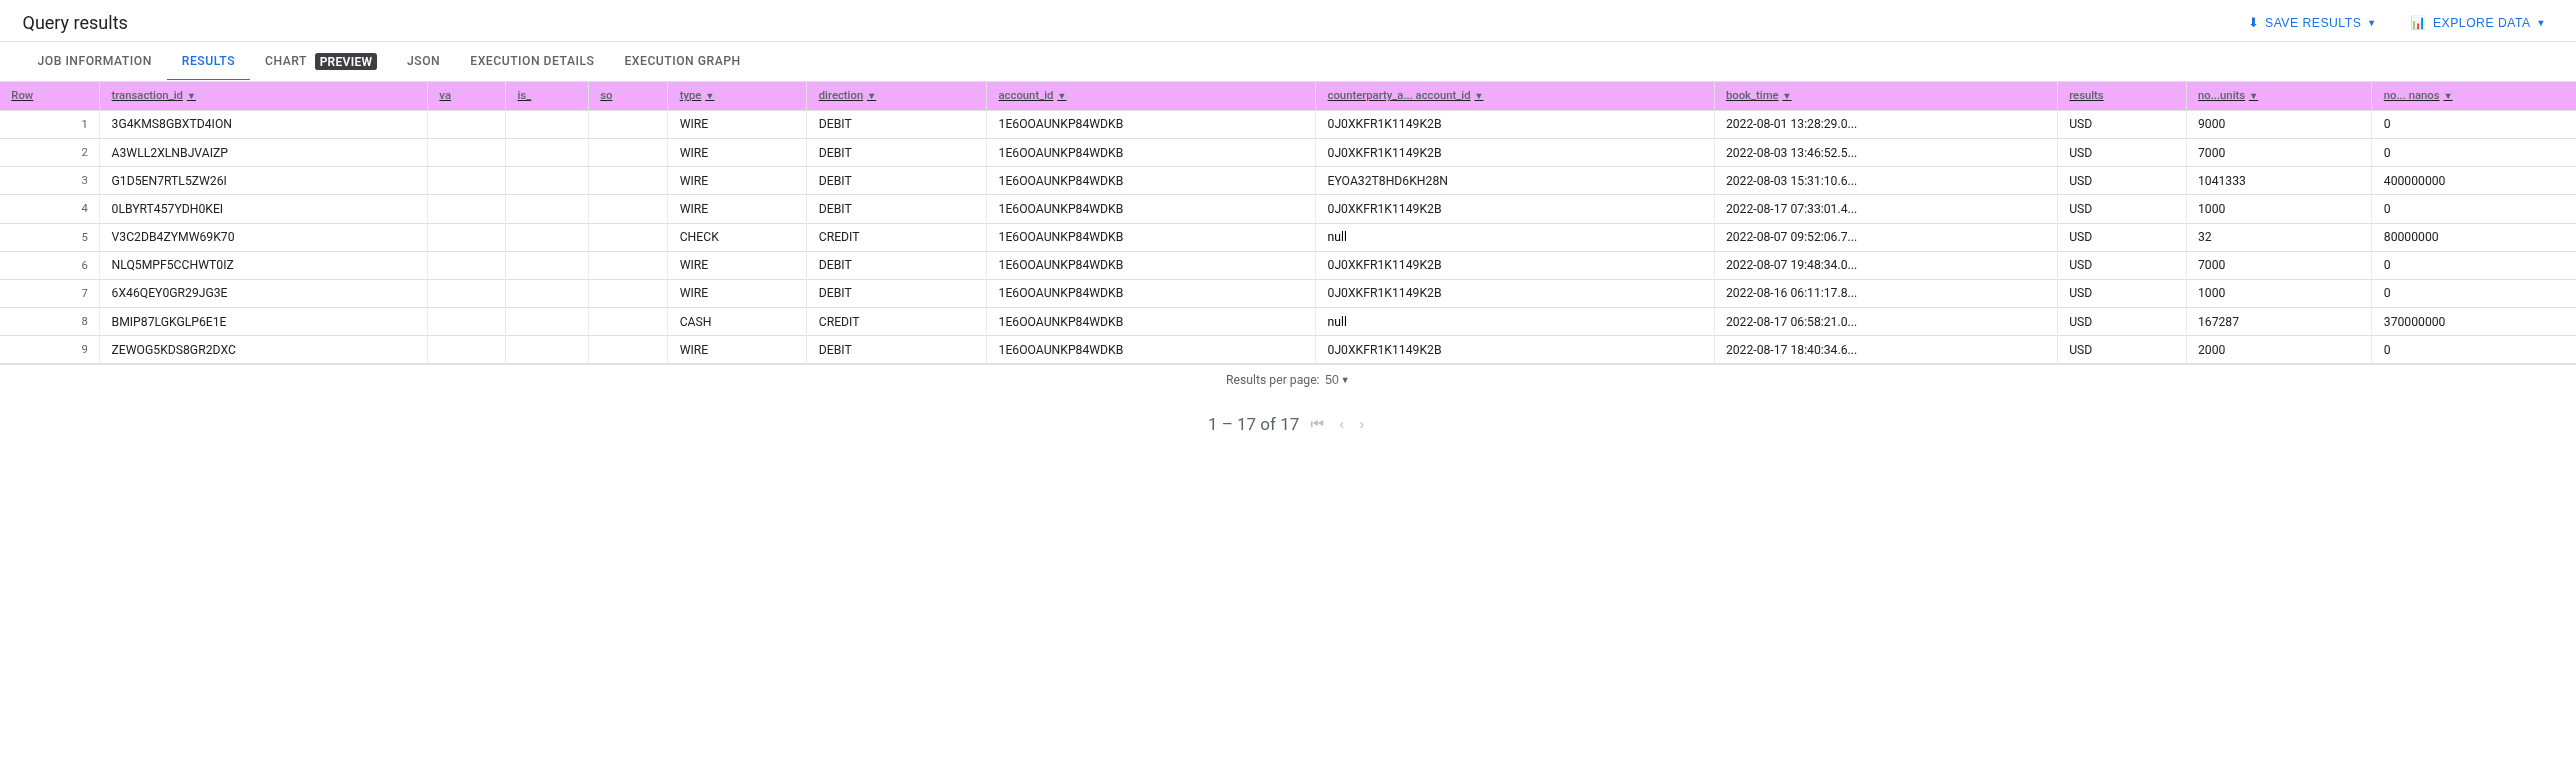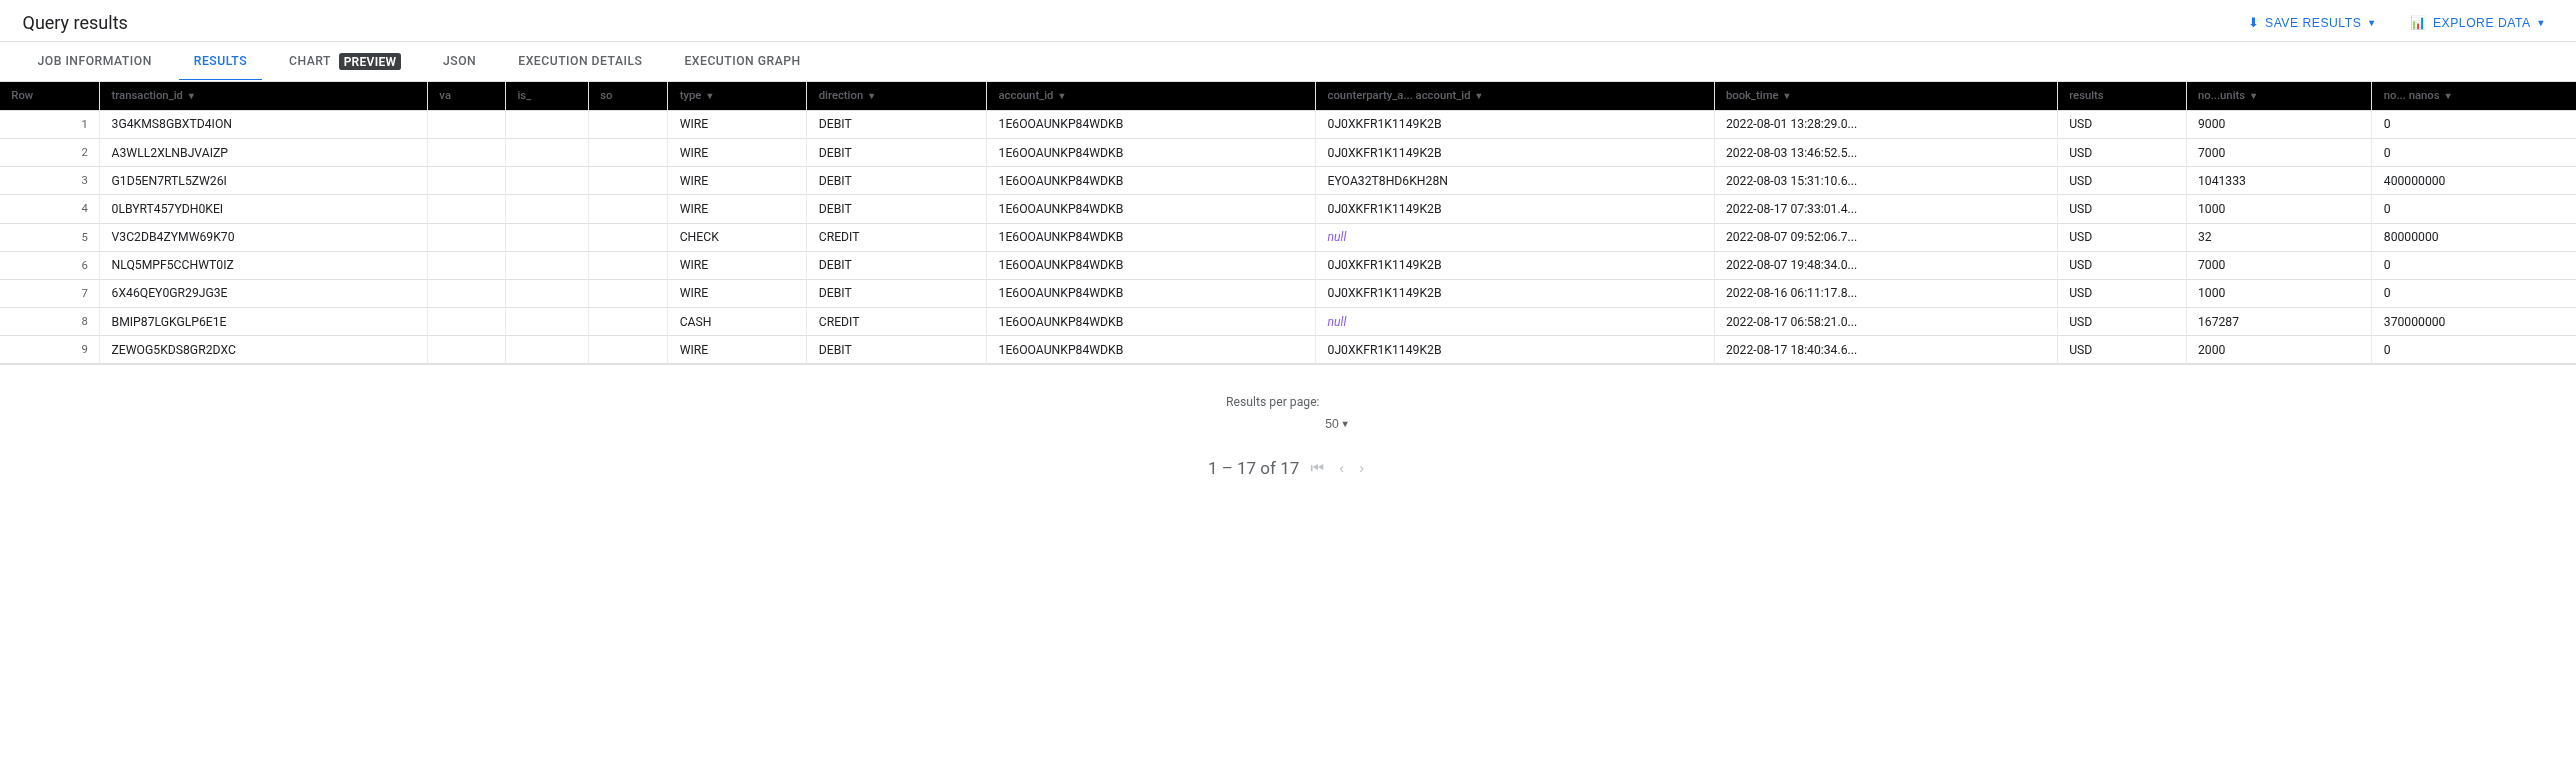--- a/index.html
+++ b/index.html
@@ -43,21 +43,21 @@
       background: none;
       padding: 3.8px 7.5px;
     }
 
     
     .tabs-bar {
       display: flex;
       align-items: center;
       padding: 0 22.5px;
       border-bottom: 0.9px solid #e0e0e0;
-      gap: 12px;
+      gap: 0;
     }
     .tab {
       padding: 11.3px 15px;
       font-size: 12.2px;
       font-weight: 500;
       color: #5f6368;
       cursor: pointer;
       border-bottom: 1.9px solid transparent;
       letter-spacing: 0.5px;
       text-transform: uppercase;
@@ -84,22 +84,23 @@
       overflow-x: auto;
       overflow-y: auto;
       max-height: calc(100vh - 150px);
     }
     table {
       border-collapse: collapse;
       width: 100%;
       font-size: 12.2px;
     }
     thead tr {
-      background: #000000;
+      background: #f0abfc;
       border-bottom: 0.9px solid #e0e0e0;
+      text-decoration: underline;
     }
     th {
       padding: 7.5px 11.3px;
       text-align: left;
       font-weight: 500;
       color: #5f6368;
       font-size: 11.3px;
       white-space: nowrap;
       border-right: 0.9px solid #e0e0e0;
       position: relative;
@@ -135,22 +136,21 @@
       font-size: 12.2px;
     }
     td:last-child { border-right: none; }
     td.row-num {
       color: #5f6368;
       font-size: 11.3px;
       text-align: right;
       min-width: 38px;
     }
     td.null-val {
-      color: #8b5cf6;
-      font-style: italic;
+      color: #000000;
     }
 
     
     .table-footer {
       display: flex;
       align-items: center;
       justify-content: flex-end;
       padding: 7.5px 19px;
       border-top: 0.9px solid #e0e0e0;
       gap: 26px;
@@ -166,21 +166,20 @@
     }
     .select-box {
       border: none;
       background: none;
       color: #5f6368;
       font-size: 12.2px;
       cursor: pointer;
       display: flex;
       align-items: center;
       gap: 1.9px;
-      margin-top: 44px;
     }
     .pagination-nav {
       display: flex;
       align-items: center;
       gap: 7.5px;
     }
     .pagination-nav span {
       font-size: 17px;
       color: #5f6368;
     }

